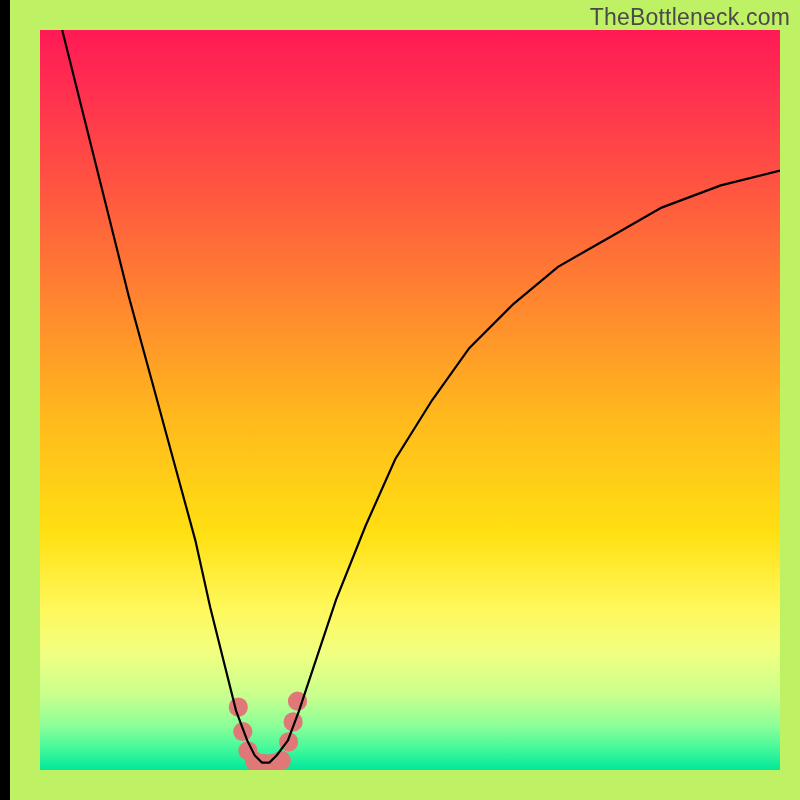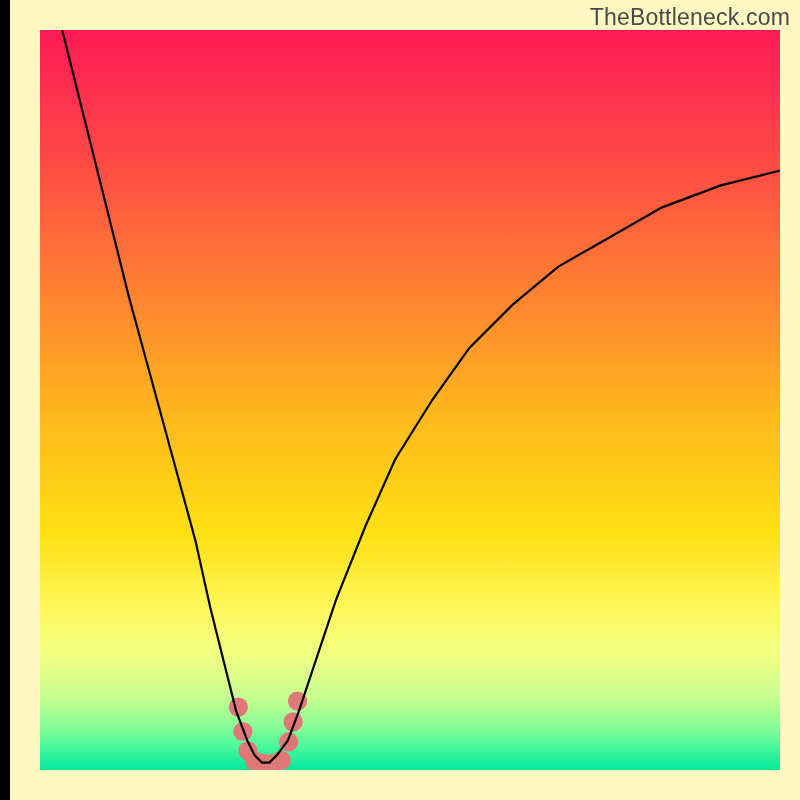--- a/index.html
+++ b/index.html
@@ -7,21 +7,21 @@
     padding: 0;
     width: 800px;
     height: 800px;
     overflow: hidden;
     background: #000;
     font-family: Arial, Helvetica, sans-serif;
   }
   .frame {
     position: absolute;
     inset: 0;
-    background: #fef9c3;
+    background: #bef264;
     margin-left: 10px;
   }
   .plot {
     position: absolute;
     left: 30px;
     top: 30px;
     width: 740px;
     height: 740px;
     overflow: hidden;
   }

